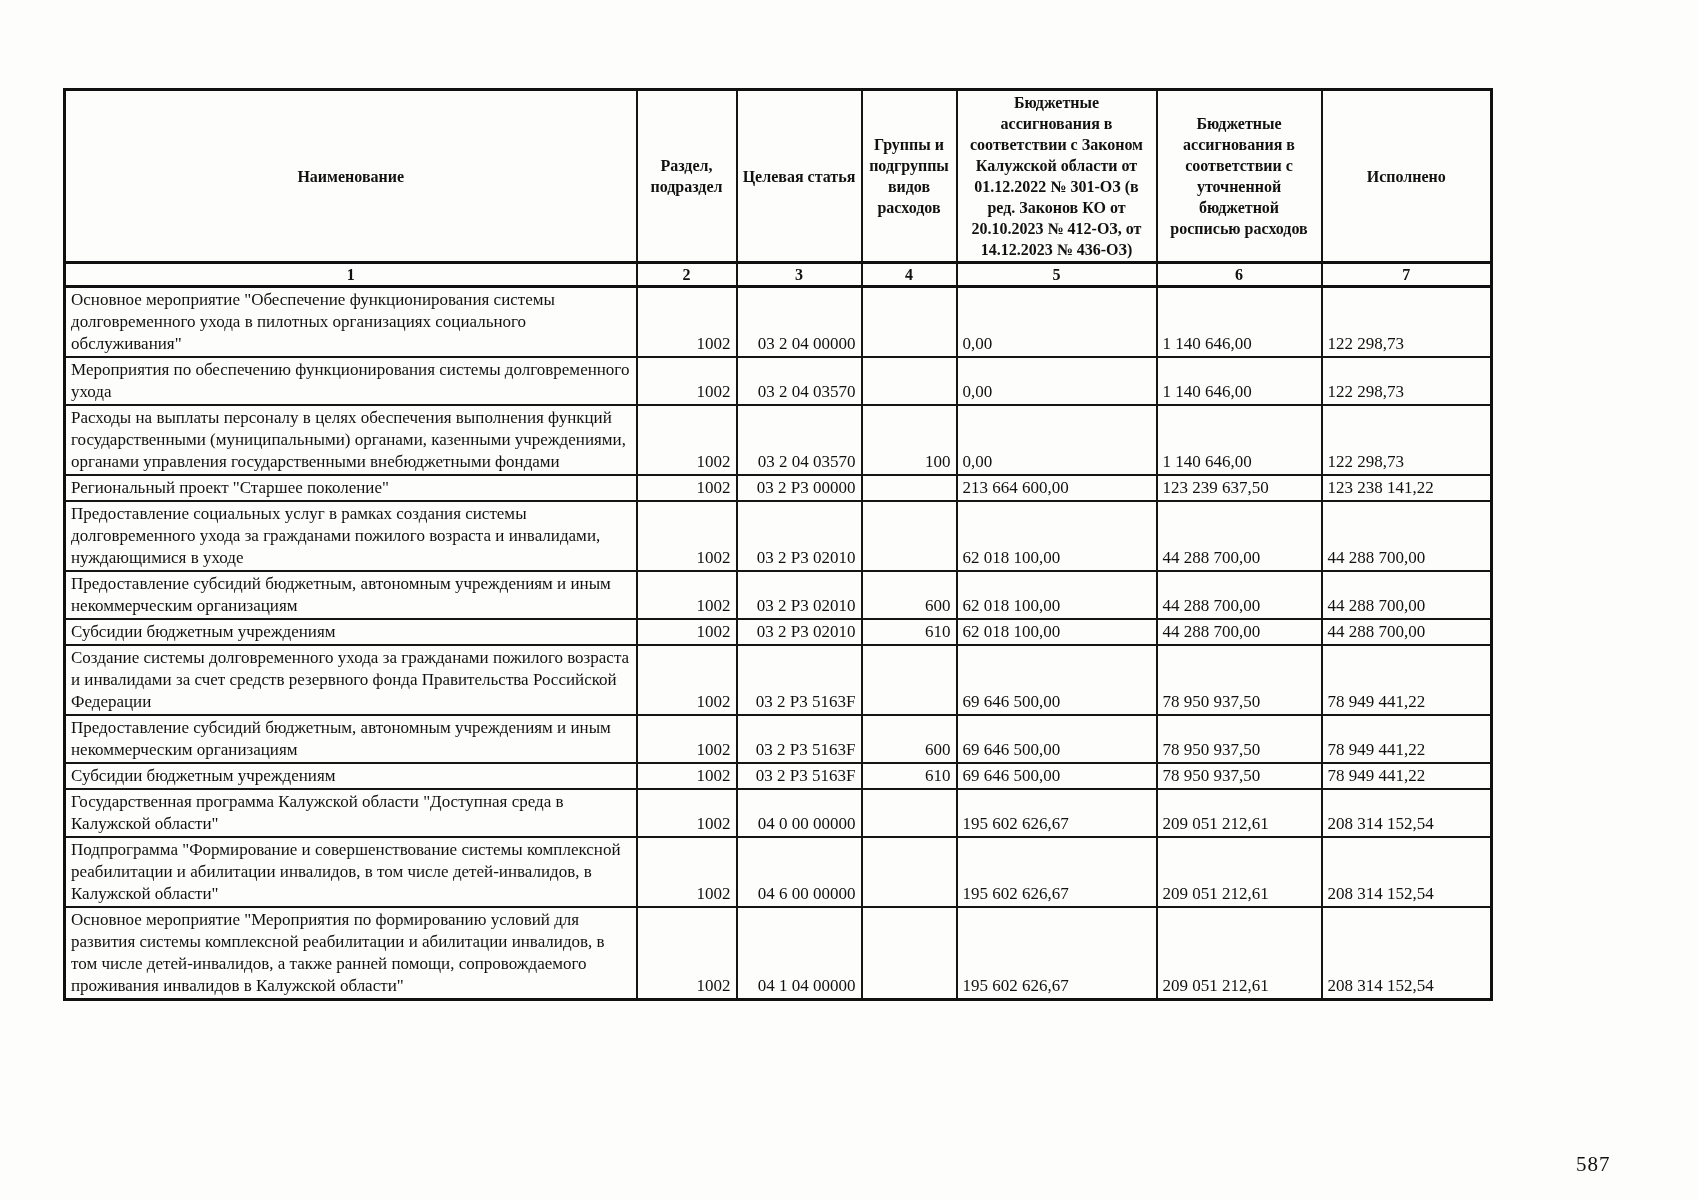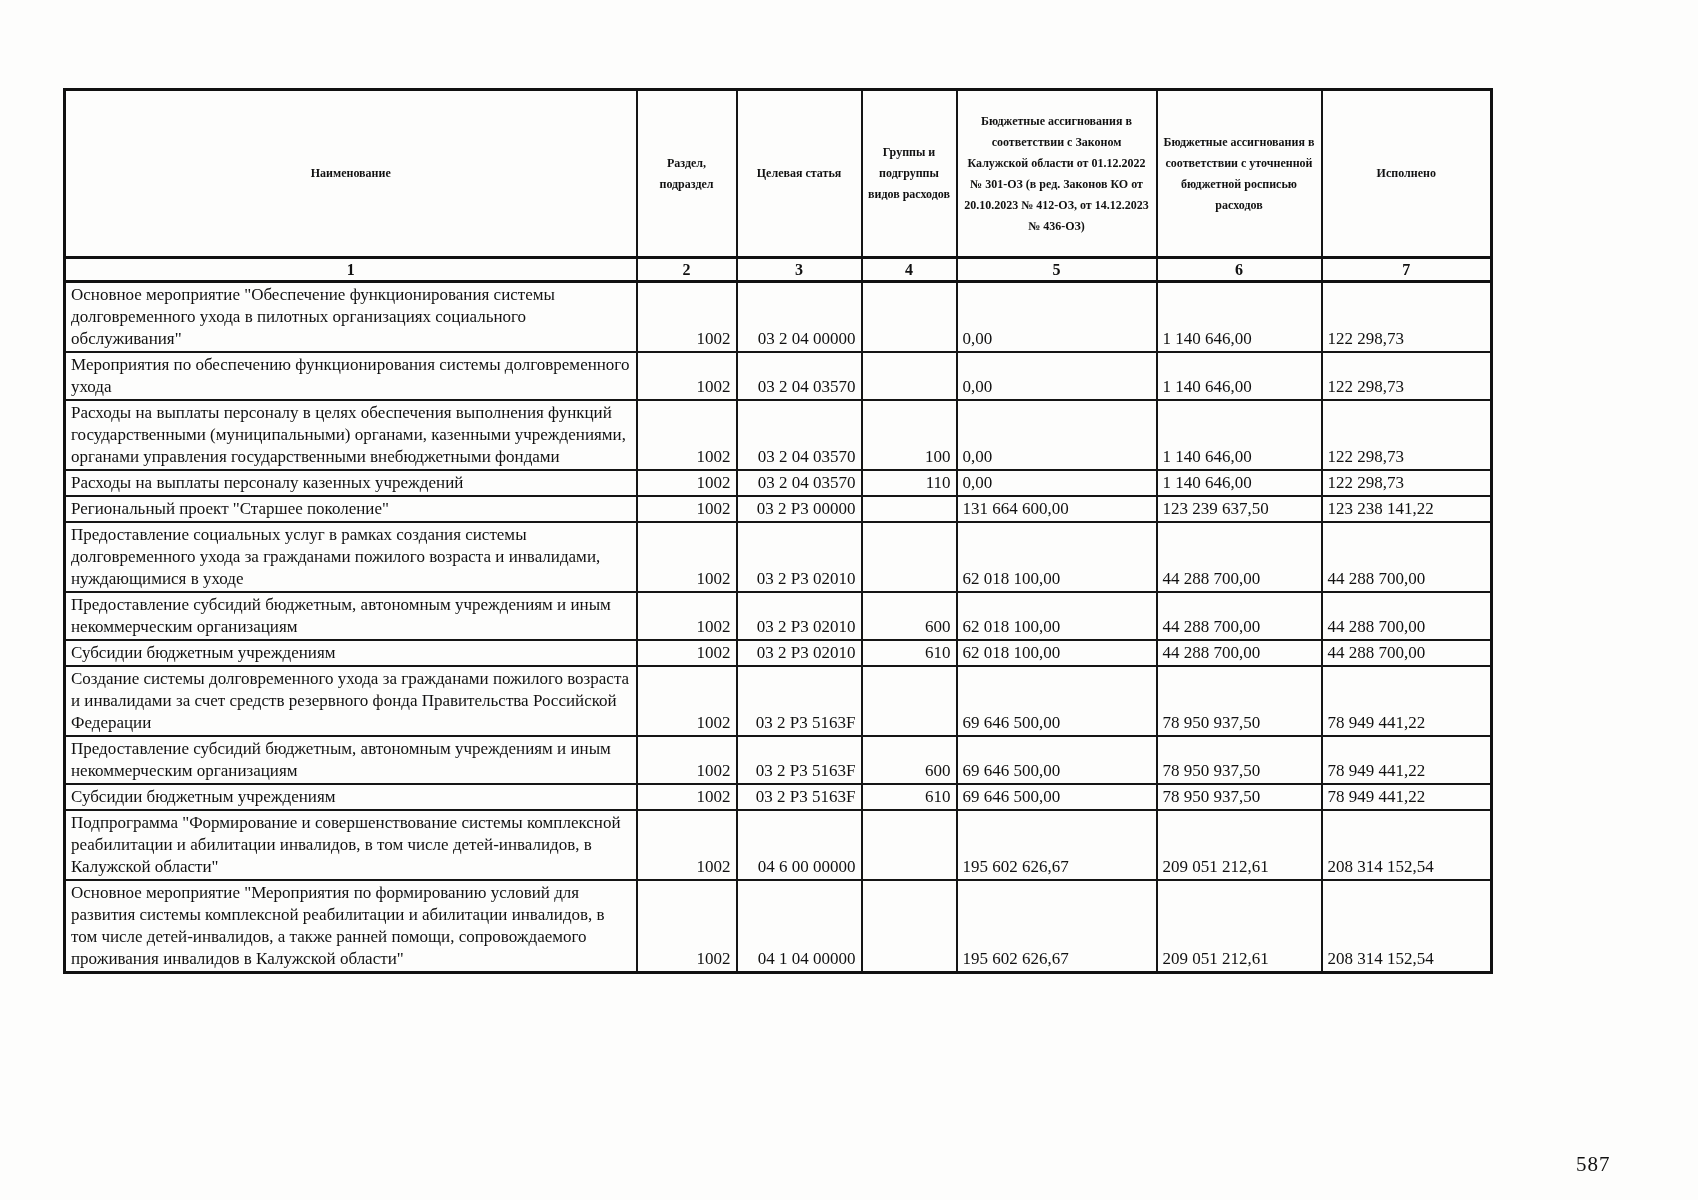--- a/index.html
+++ b/index.html
@@ -29,21 +29,21 @@
     border: 2px solid #151515;
     padding: 1px 5px;
     font-size: 17px;
     line-height: 22px;
     overflow: hidden;
   }
   .budget-table thead th {
     font-weight: bold;
     text-align: center;
     vertical-align: middle;
-    font-size: 12px;
+    font-size: 16px;
     line-height: 21px;
     border-bottom: 3px solid #111;
   }
   .budget-table thead tr.header-row {
     height: 168px;
   }
   .budget-table thead tr.number-row {
     height: 24px;
   }
   .budget-table thead tr.number-row th {
@@ -118,34 +118,25 @@
         <tr>
           <td class="col-name">Расходы на выплаты персоналу в целях обеспечения выполнения функций государственными (муниципальными) органами, казенными учреждениями, органами управления государственными внебюджетными фондами</td>
           <td class="col-code">1002</td>
           <td class="col-code">03 2 04 03570</td>
           <td class="col-code">100</td>
           <td class="col-num">0,00</td>
           <td class="col-num">1 140 646,00</td>
           <td class="col-num">122 298,73</td>
         </tr>
         <tr>
-          <td class="col-name">Расходы на выплаты персоналу казенных учреждений</td>
-          <td class="col-code">1002</td>
-          <td class="col-code">03 2 04 03570</td>
-          <td class="col-code">110</td>
-          <td class="col-num">0,00</td>
-          <td class="col-num">1 140 646,00</td>
-          <td class="col-num">122 298,73</td>
-        </tr>
-        <tr>
           <td class="col-name">Региональный проект "Старшее поколение"</td>
           <td class="col-code">1002</td>
           <td class="col-code">03 2 Р3 00000</td>
           <td class="col-code"></td>
-          <td class="col-num">131 664 600,00</td>
+          <td class="col-num">213 664 600,00</td>
           <td class="col-num">123 239 637,50</td>
           <td class="col-num">123 238 141,22</td>
         </tr>
         <tr>
           <td class="col-name">Предоставление социальных услуг в рамках создания системы долговременного ухода за гражданами пожилого возраста и инвалидами, нуждающимися в уходе</td>
           <td class="col-code">1002</td>
           <td class="col-code">03 2 Р3 02010</td>
           <td class="col-code"></td>
           <td class="col-num">62 018 100,00</td>
           <td class="col-num">44 288 700,00</td>
@@ -190,35 +181,44 @@
         <tr>
           <td class="col-name">Субсидии бюджетным учреждениям</td>
           <td class="col-code">1002</td>
           <td class="col-code">03 2 Р3 5163F</td>
           <td class="col-code">610</td>
           <td class="col-num">69 646 500,00</td>
           <td class="col-num">78 950 937,50</td>
           <td class="col-num">78 949 441,22</td>
         </tr>
         <tr>
-          <td class="col-name">Подпрограмма "Формирование и совершенствование системы комплексной реабилитации и абилитации инвалидов, в том числе детей-инвалидов, в Калужской области"</td>
-          <td class="col-code">1002</td>
-          <td class="col-code">04 6 00 00000</td>
+          <td class="col-name">Государственная программа Калужской области "Доступная среда в Калужской области"</td>
+          <td class="col-code">1002</td>
+          <td class="col-code">04 0 00 00000</td>
           <td class="col-code"></td>
           <td class="col-num">195 602 626,67</td>
           <td class="col-num">209 051 212,61</td>
           <td class="col-num">208 314 152,54</td>
         </tr>
         <tr>
-          <td class="col-name">Основное мероприятие "Мероприятия по формированию условий для развития системы комплексной реабилитации и абилитации инвалидов, в том числе детей-инвалидов, а также ранней помощи, сопровождаемого проживания инвалидов в Калужской области"</td>
-          <td class="col-code">1002</td>
-          <td class="col-code">04 1 04 00000</td>
+          <td class="col-name">Подпрограмма "Формирование и совершенствование системы комплексной реабилитации и абилитации инвалидов, в том числе детей-инвалидов, в Калужской области"</td>
+          <td class="col-code">1002</td>
+          <td class="col-code">04 6 00 00000</td>
           <td class="col-code"></td>
           <td class="col-num">195 602 626,67</td>
           <td class="col-num">209 051 212,61</td>
           <td class="col-num">208 314 152,54</td>
         </tr>
+        <tr>
+          <td class="col-name">Основное мероприятие "Мероприятия по формированию условий для развития системы комплексной реабилитации и абилитации инвалидов, в том числе детей-инвалидов, а также ранней помощи, сопровождаемого проживания инвалидов в Калужской области"</td>
+          <td class="col-code">1002</td>
+          <td class="col-code">04 1 04 00000</td>
+          <td class="col-code"></td>
+          <td class="col-num">195 602 626,67</td>
+          <td class="col-num">209 051 212,61</td>
+          <td class="col-num">208 314 152,54</td>
+        </tr>
       </tbody>
   </table>
 
   <div class="page-number">587</div>
 
 </div>
 
 </body></html>

